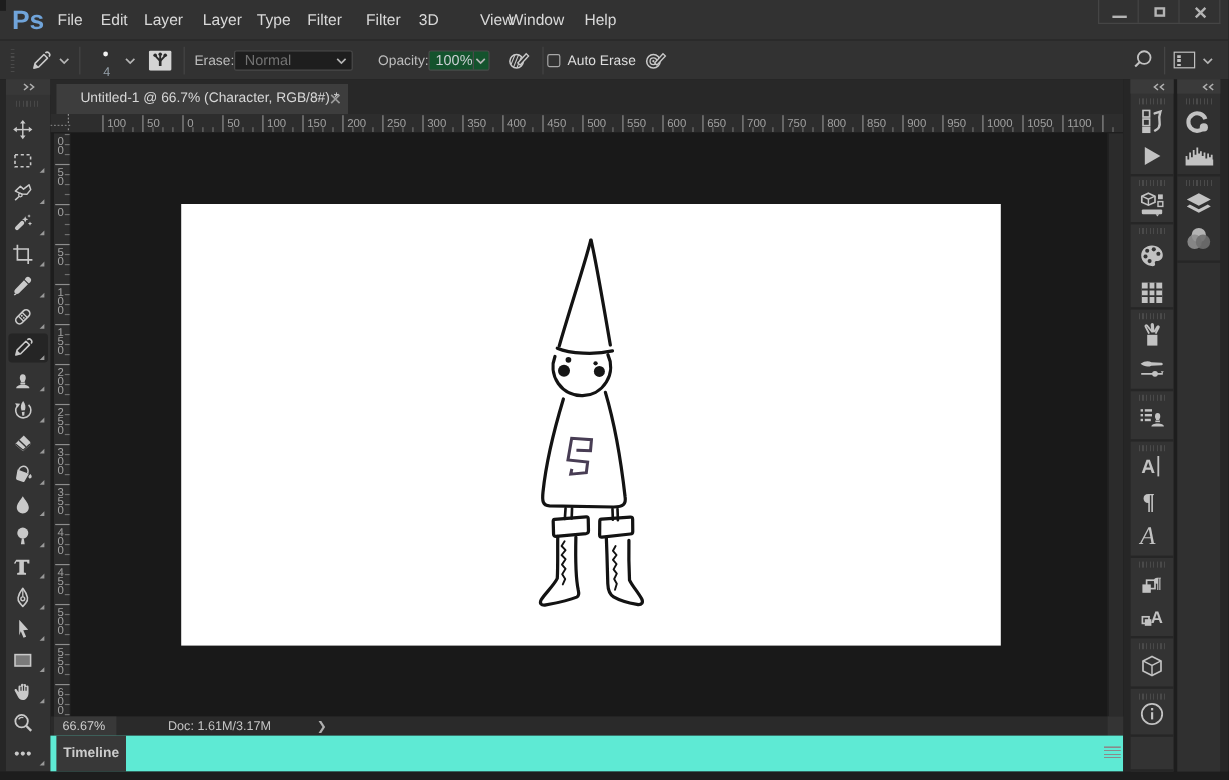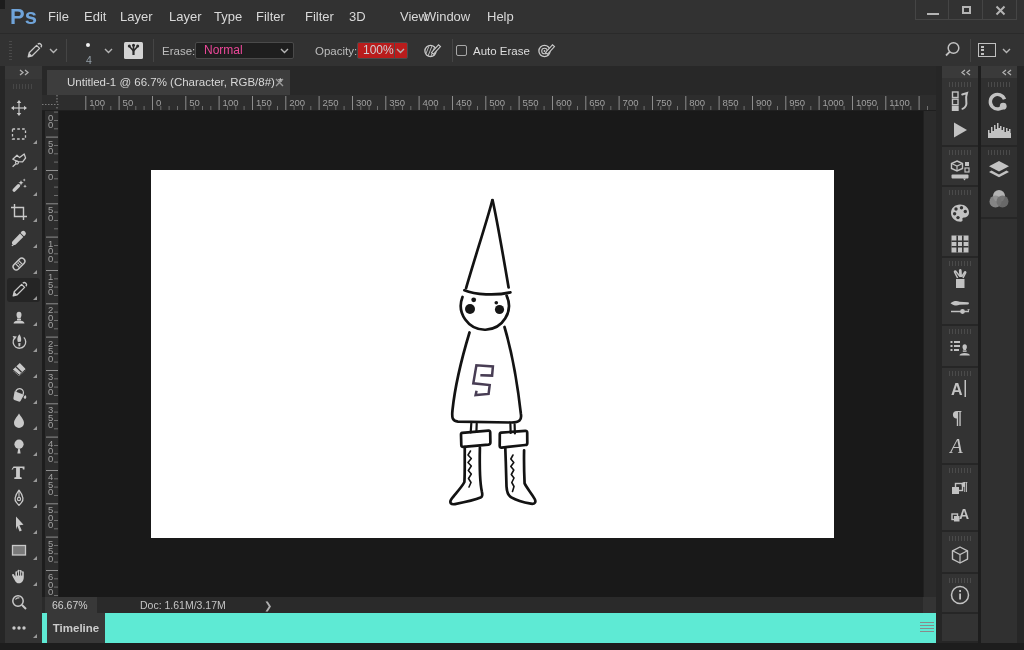--- a/index.html
+++ b/index.html
@@ -61,26 +61,26 @@
     <svg class="abs" style="left:124px;top:8px" width="19" height="17" viewBox="0 0 19 17">
       <rect x="0" y="0" width="19" height="17" rx="1.5" fill="#d4d4d4"></rect>
       <path d="M9.5 8 L9.5 13" stroke="#2a2a2a" stroke-width="2.2"></path>
       <path d="M9.5 9 L5.5 4.5 M9.5 9 L13.5 4.5 M9.5 8.5 L9.5 3.5" stroke="#2a2a2a" stroke-width="1.6"></path>
       <circle cx="5.3" cy="4" r="1.5" fill="#2a2a2a"></circle>
       <circle cx="13.7" cy="4" r="1.5" fill="#2a2a2a"></circle>
       <circle cx="9.5" cy="3.2" r="1.5" fill="#2a2a2a"></circle>
     </svg>
     <div class="abs" style="left:153px;top:5px;width:1px;height:23px;background:#454545"></div>
     <div class="abs" style="left:162px;top:11px;color:#bdbdbd;font-size:11.5px">Erase:</div>
-    <div class="abs" style="left:195px;top:8px;width:99px;height:17px;background:#1e1e1e;border:1px solid #4a4a4a;border-radius:2px;color:#ec4899;font-size:12px;line-height:15px;padding-left:8px">Normal</div>
+    <div class="abs" style="left:195px;top:8px;width:99px;height:17px;background:#1e1e1e;border:1px solid #4a4a4a;border-radius:2px;color:#737373;font-size:12px;line-height:15px;padding-left:8px">Normal</div>
     <svg class="abs" style="left:280px;top:14px" width="9" height="6" viewBox="0 0 9 6">
       <path d="M1 1 L4.5 4.5 L8 1" fill="none" stroke="#b5b5b5" stroke-width="1.4"></path>
     </svg>
     <div class="abs" style="left:315px;top:11px;color:#bdbdbd;font-size:11.5px">Opacity:</div>
-    <div class="abs" style="left:357px;top:8px;width:51px;height:17px;background:#b91c1c;border:1px solid #4a4a4a;border-radius:2px;color:#ccd0d4;font-size:12px;line-height:15px;padding-left:5px">100%<div class="abs" style="left:36px;top:0;width:1px;height:15px;background:#4a4a4a"></div></div>
+    <div class="abs" style="left:357px;top:8px;width:51px;height:17px;background:#14532d;border:1px solid #4a4a4a;border-radius:2px;color:#ccd0d4;font-size:12px;line-height:15px;padding-left:5px">100%<div class="abs" style="left:36px;top:0;width:1px;height:15px;background:#4a4a4a"></div></div>
     <svg class="abs" style="left:396px;top:14px" width="9" height="6" viewBox="0 0 9 6">
       <path d="M1 1 L4.5 4.5 L8 1" fill="none" stroke="#b5b5b5" stroke-width="1.4"></path>
     </svg>
     <svg class="abs" style="left:423px;top:9px" width="19" height="16" viewBox="0 0 19 16">
       <defs>
         <clipPath id="cc1">
           <circle cx="7.5" cy="8" r="5.6"></circle>
         </clipPath>
       </defs>
       <circle cx="7.5" cy="8" r="5.6" fill="none" stroke="#c9c9c9" stroke-width="1.3"></circle>

